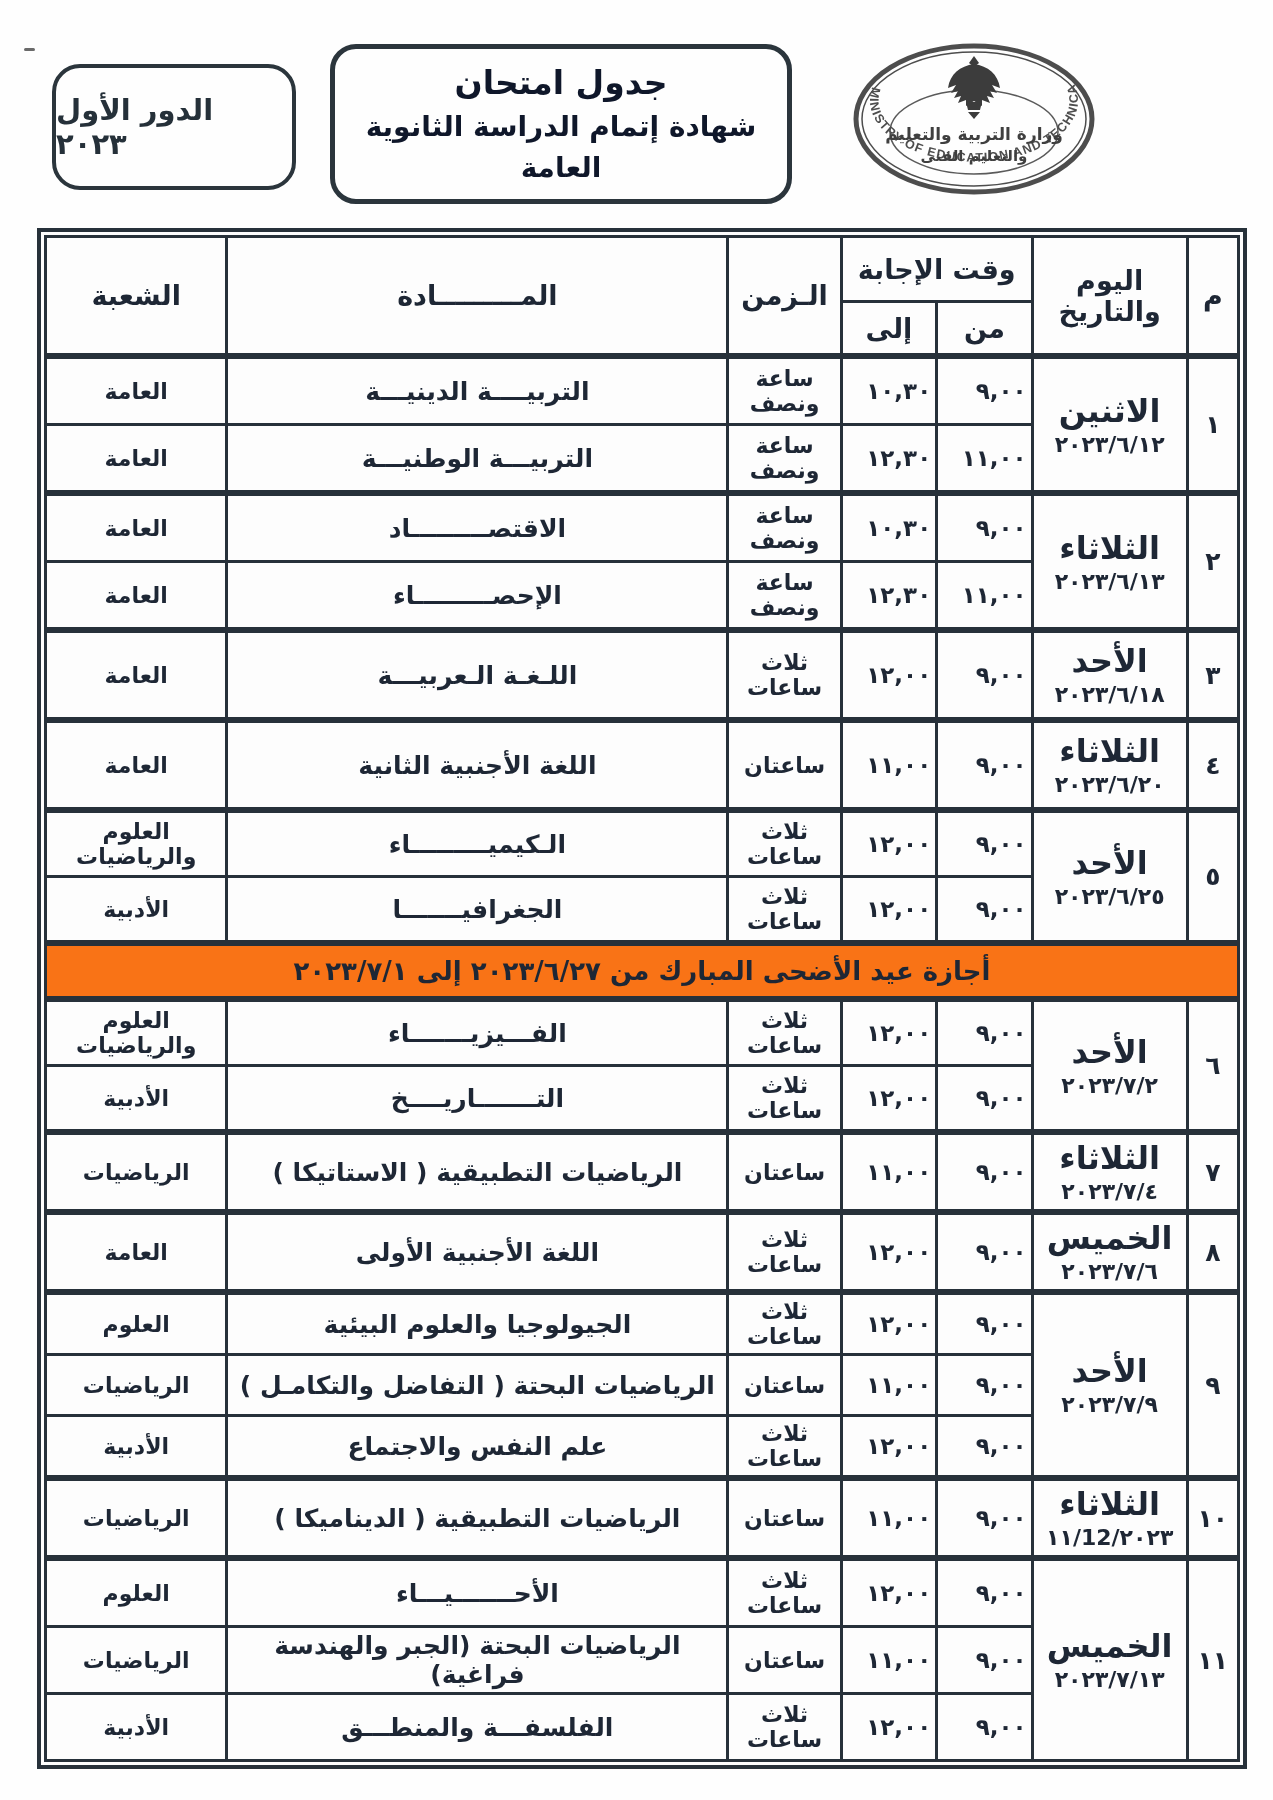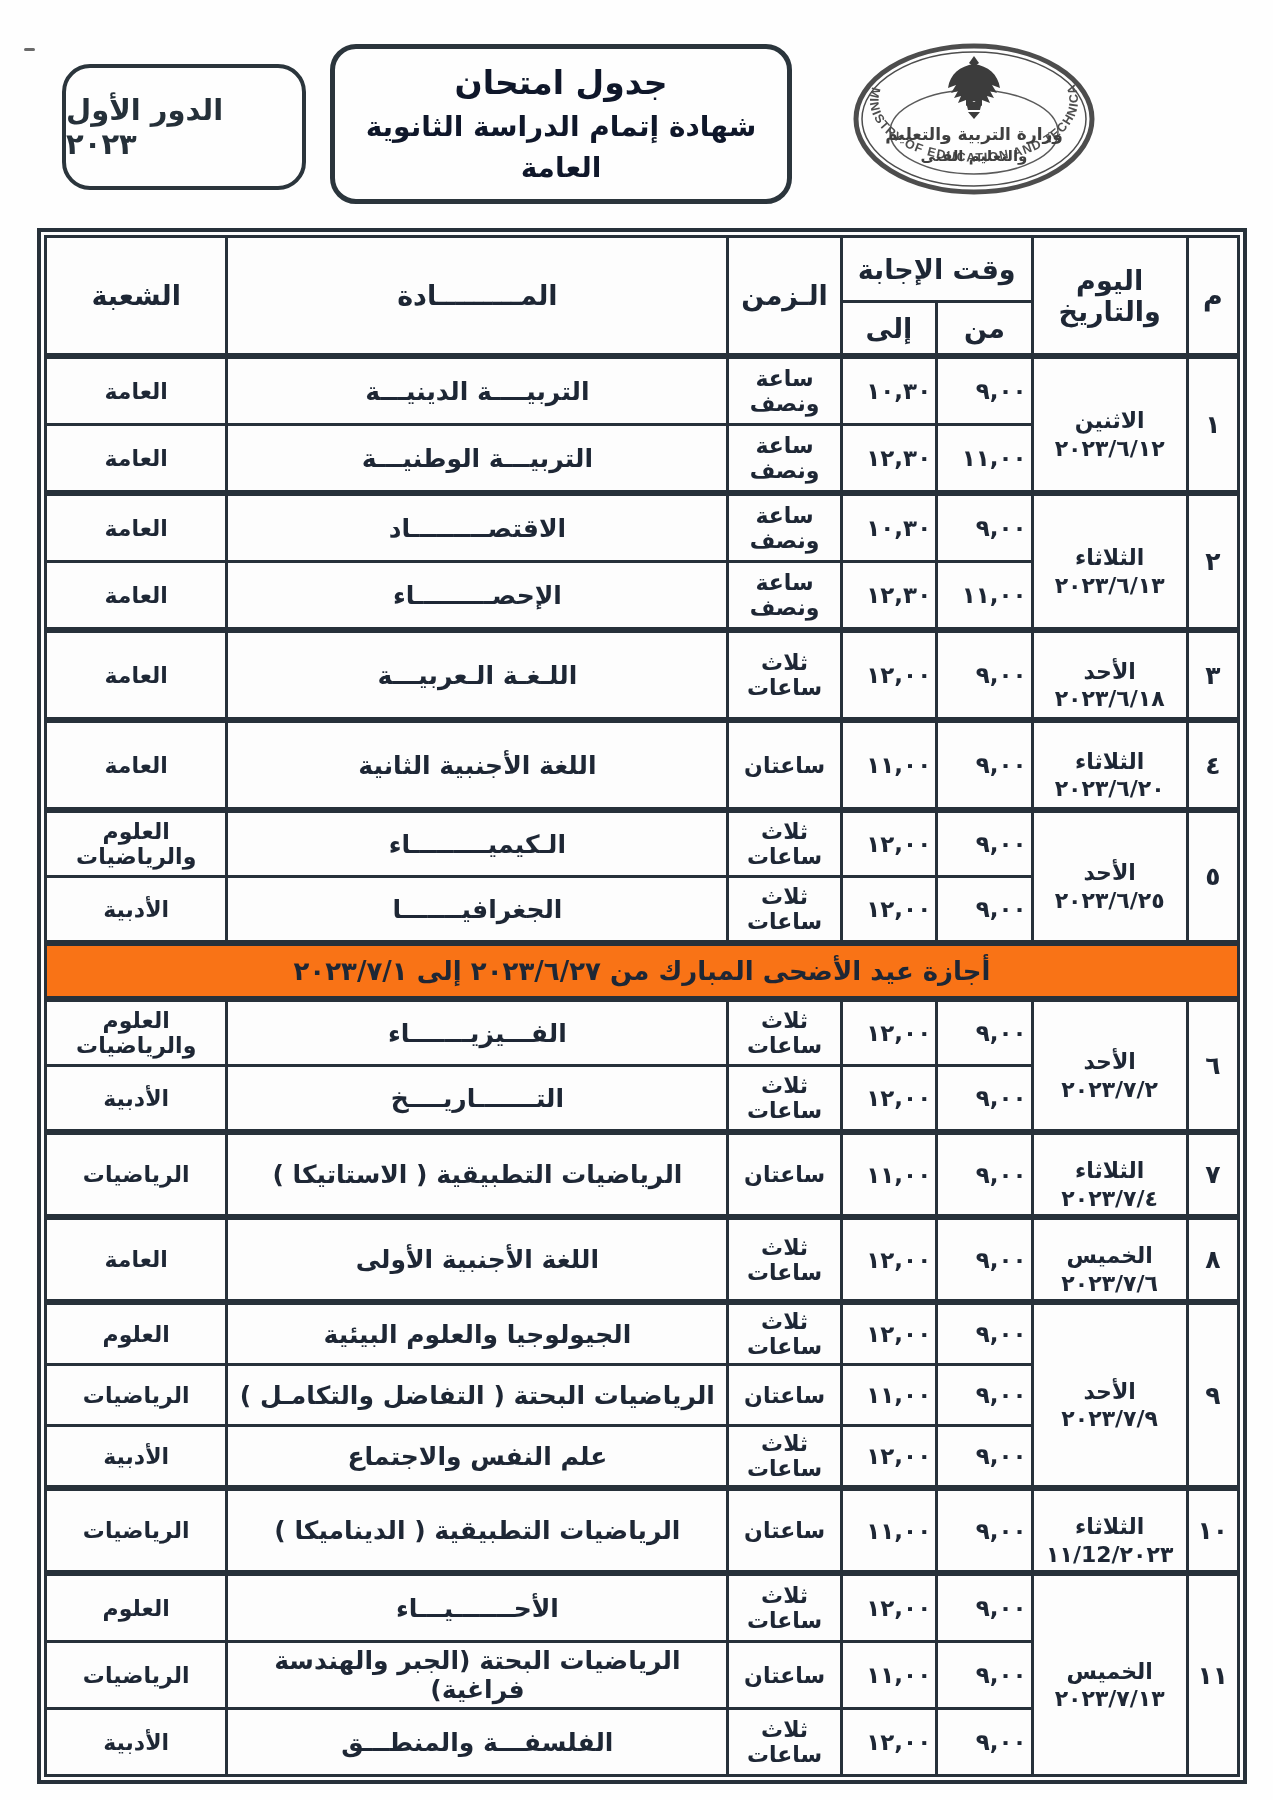--- a/index.html
+++ b/index.html
@@ -3,21 +3,21 @@
 <meta charset="utf-8">
 <style>
   html,body{margin:0;padding:0;background:#ffffff;}
   .page{
     position:relative;width:1273px;height:1800px;background:#fefefe;
     font-family:"DejaVu Sans",sans-serif;font-weight:700;color:#1e2735;overflow:hidden;
   }
   .corner-mark{position:absolute;left:24px;top:48px;width:11px;height:3px;background:#6a6a6a;border-radius:2px;}
   
   .round-box{
-    position:absolute;left:62px;top:64px;width:236px;height:118px;
+    position:absolute;left:52px;top:64px;width:236px;height:118px;
     border:4px solid #2b353c;border-radius:28px;
     display:flex;align-items:center;justify-content:center;
     font-size:29px;color:#253039;
   }
   .title-box{
     position:absolute;left:330px;top:44px;width:452px;height:150px;
     border:5px solid #2b353c;border-radius:26px;
     display:flex;flex-direction:column;align-items:center;justify-content:center;
     text-align:center;color:#0f172a;line-height:1.45;
   }
@@ -33,21 +33,21 @@
   table{border-collapse:collapse;width:100%;table-layout:fixed;direction:rtl;}
   th,td{
     border:3px solid #27313a;text-align:center;vertical-align:middle;
     padding:2px 4px;color:#1e2735;overflow:hidden;
   }
   thead th{font-size:27px;}
   thead .hh1 th{height:58px;}
   thead .hh2 th{height:46px;}
   .gsep td{border-top:6px solid #27313a;}
   tbody .c-num{font-size:25px;}
-  tbody .c-day .day{font-size:22px;line-height:1.25;margin-top:20px;}
+  tbody .c-day .day{font-size:32px;line-height:1.25;}
   tbody .c-day .date{font-size:22px;line-height:1.25;}
   tbody .c-time{font-size:23px;padding-left:44px;}
   tbody .c-dur{font-size:22px;}
   tbody .c-subj{font-size:25px;}
   tbody .c-branch{font-size:22px;}
   .rh62 td{height:60px;} .rh82 td{height:80px;} .rh60 td{height:58px;}
   .rh72 td{height:70px;} .rh56 td{height:54px;}
   .holiday-row td{
     height:46px;background:#f97316;font-size:26px;
     border-top:6px solid #27313a;border-bottom:6px solid #27313a;

